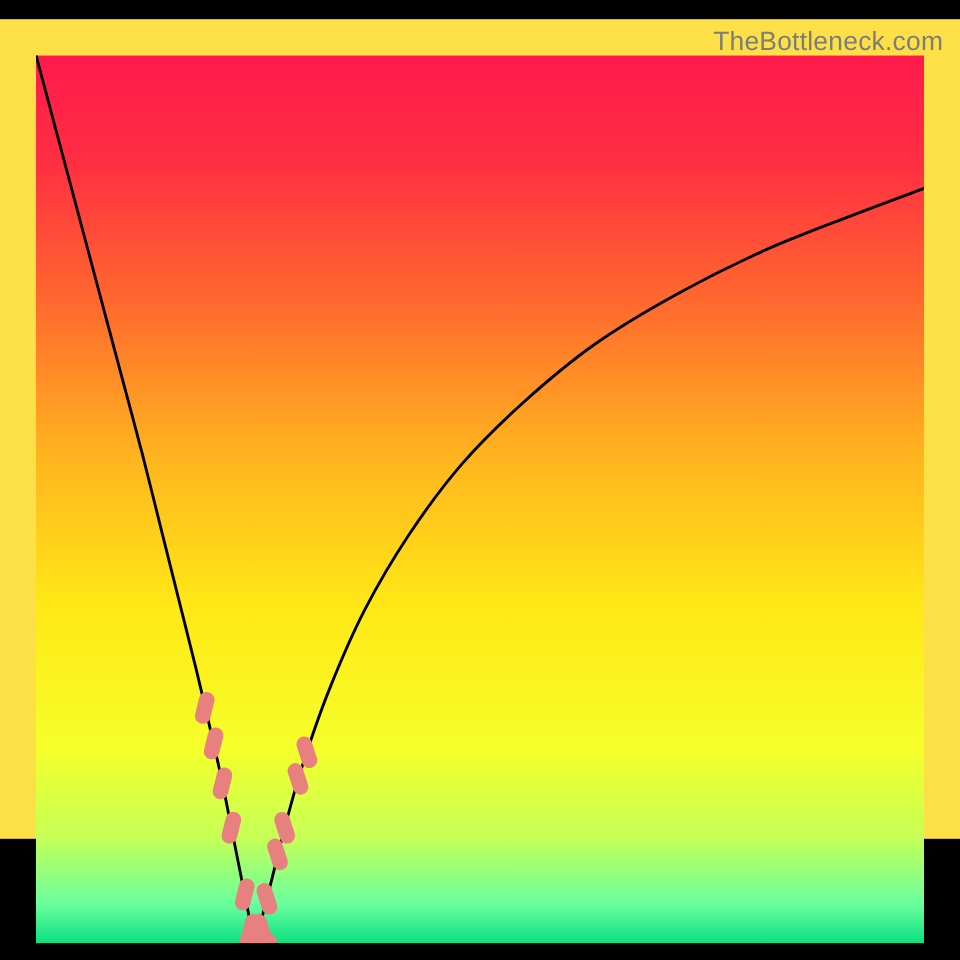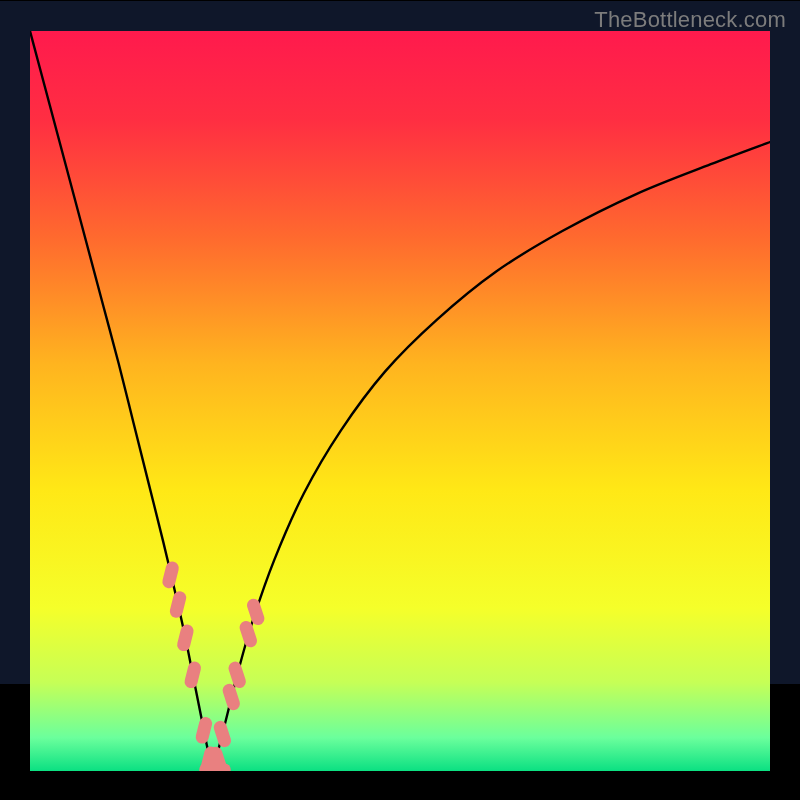--- a/index.html
+++ b/index.html
@@ -6,25 +6,25 @@
     margin: 0;
     padding: 0;
     width: 800px;
     height: 800px;
     overflow: hidden;
     background: #000;
     font-family: Arial, Helvetica, sans-serif;
   }
   .frame {
     position: absolute;
-    top: 1px;
+    top: 16px;
     left: 0;
     width: 800px;
     height: 683px;
-    background: #0f172a;
+    background: #fde047;
   }
   .plot-area {
     position: absolute;
     top: 30px;
     left: 30px;
     width: 740px;
     height: 740px;
     overflow: hidden;
   }
   .gradient {

